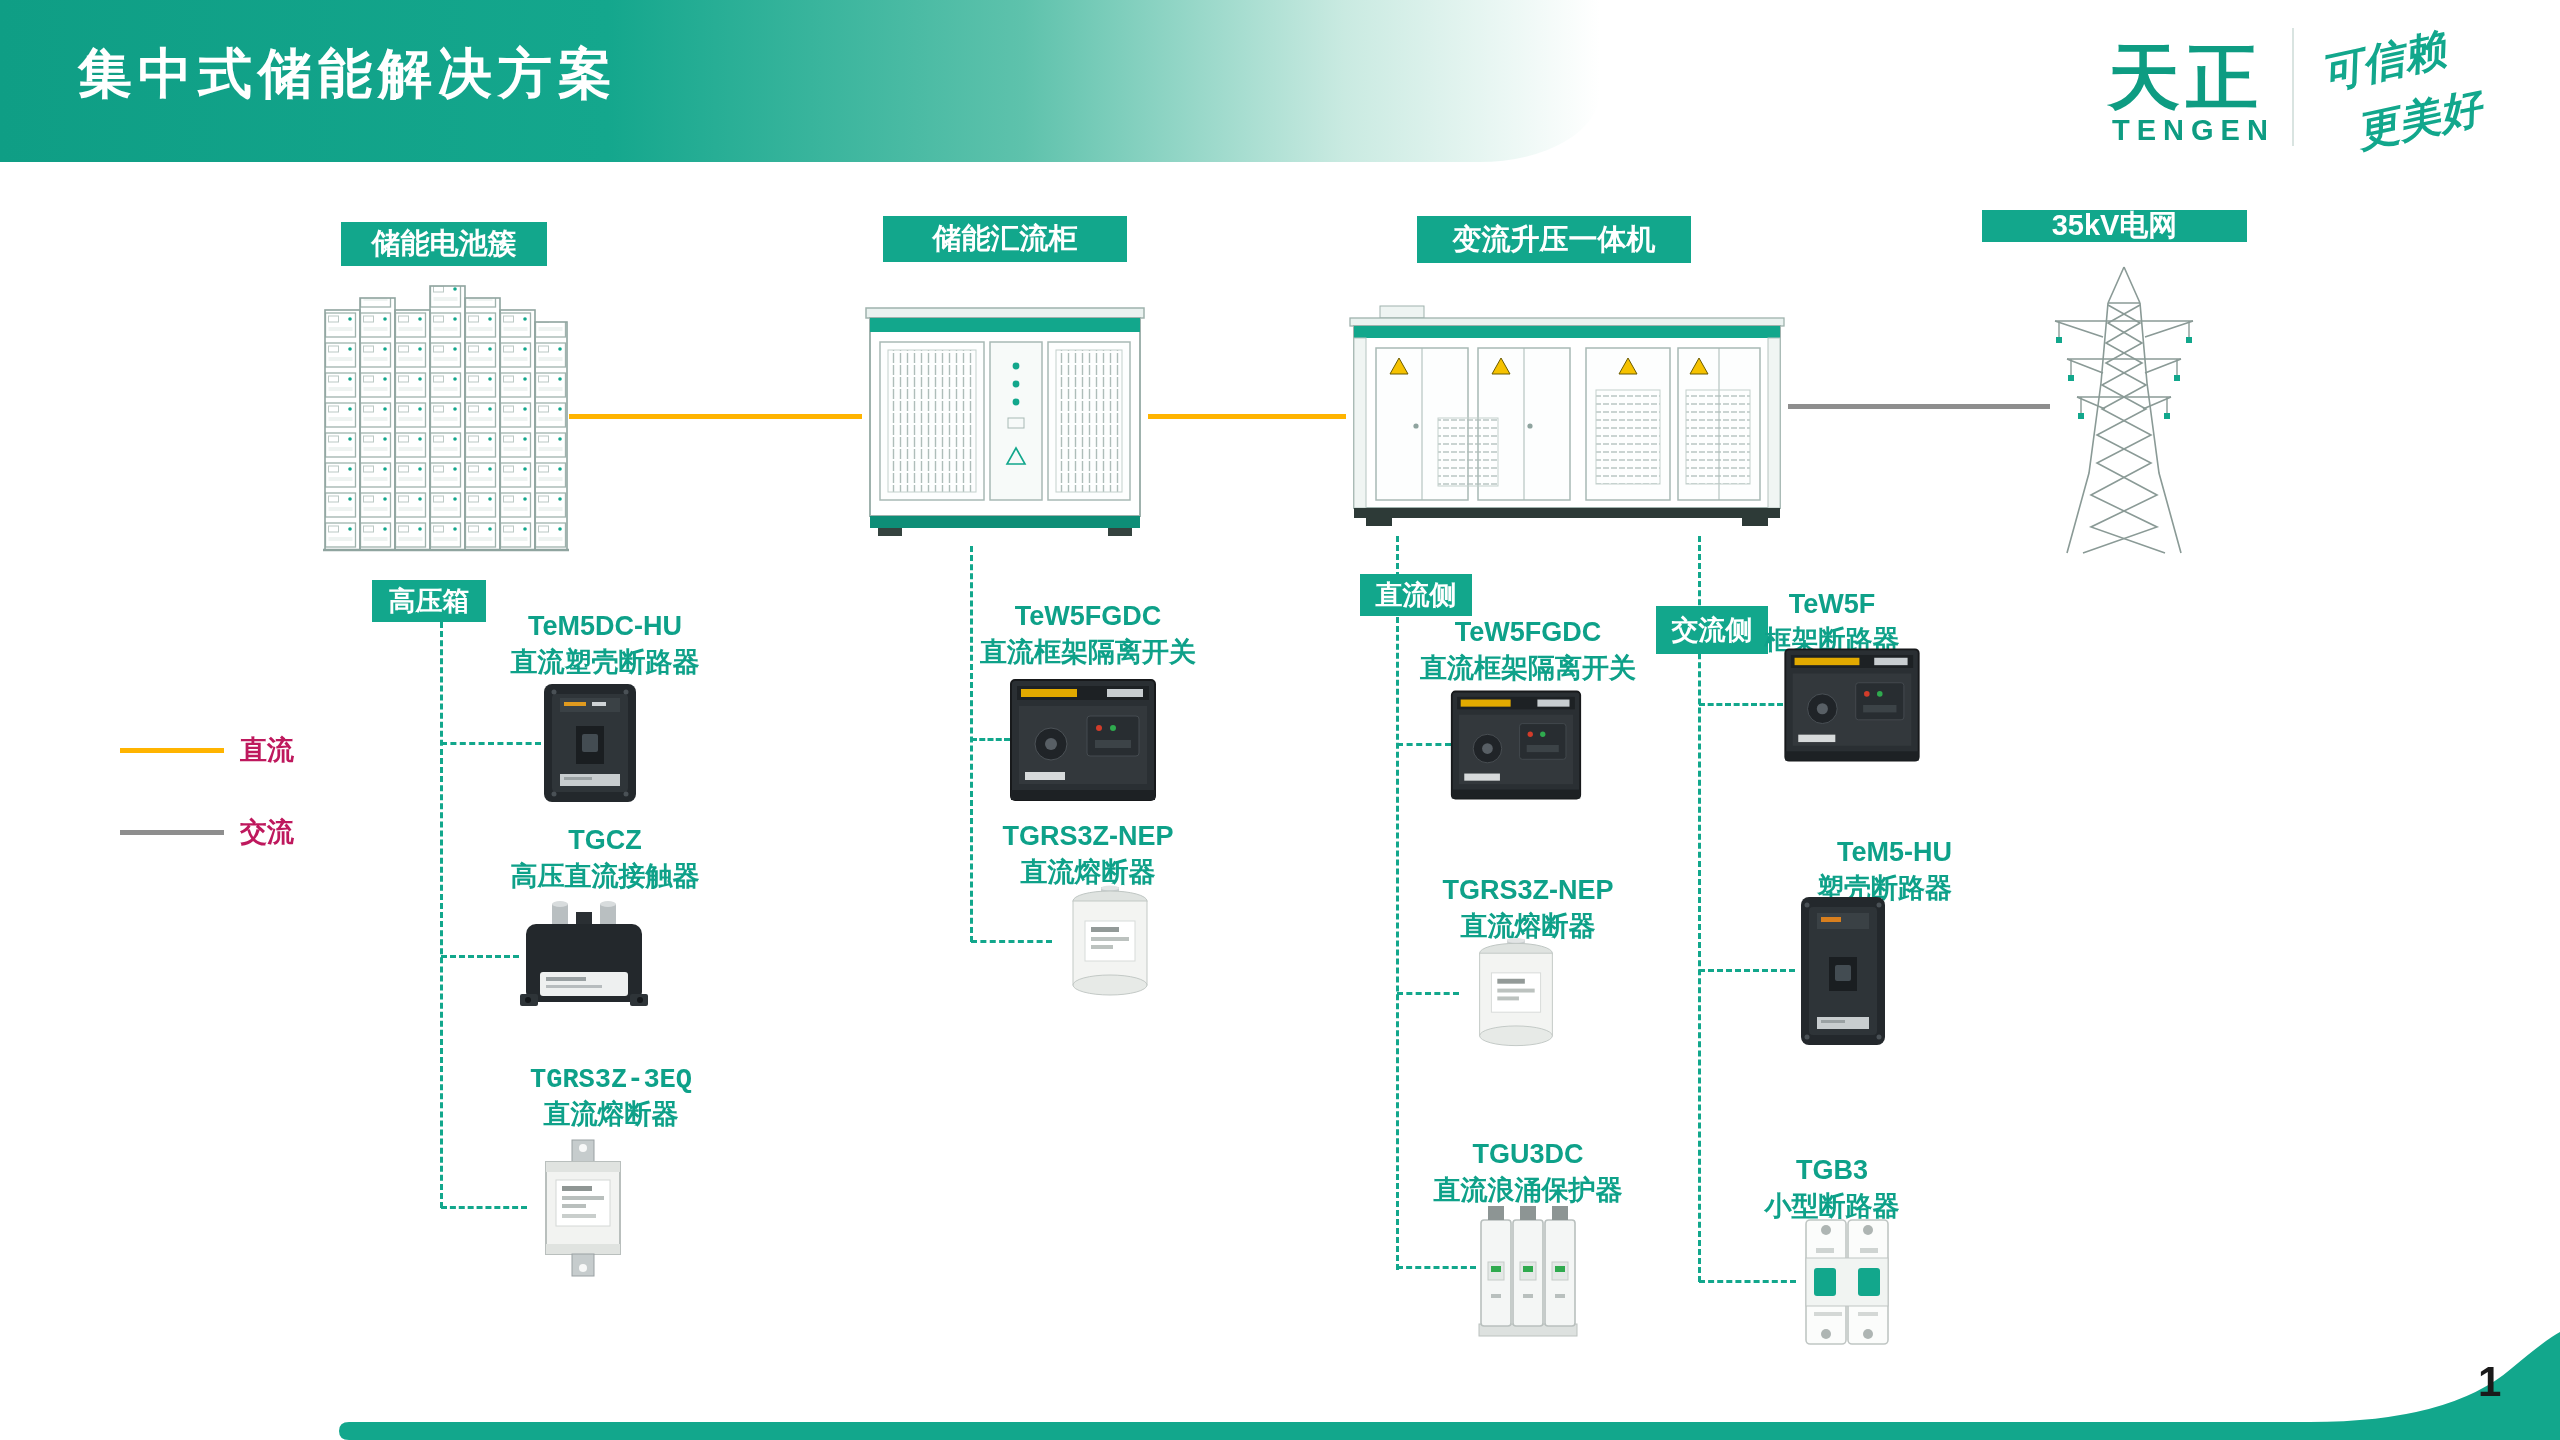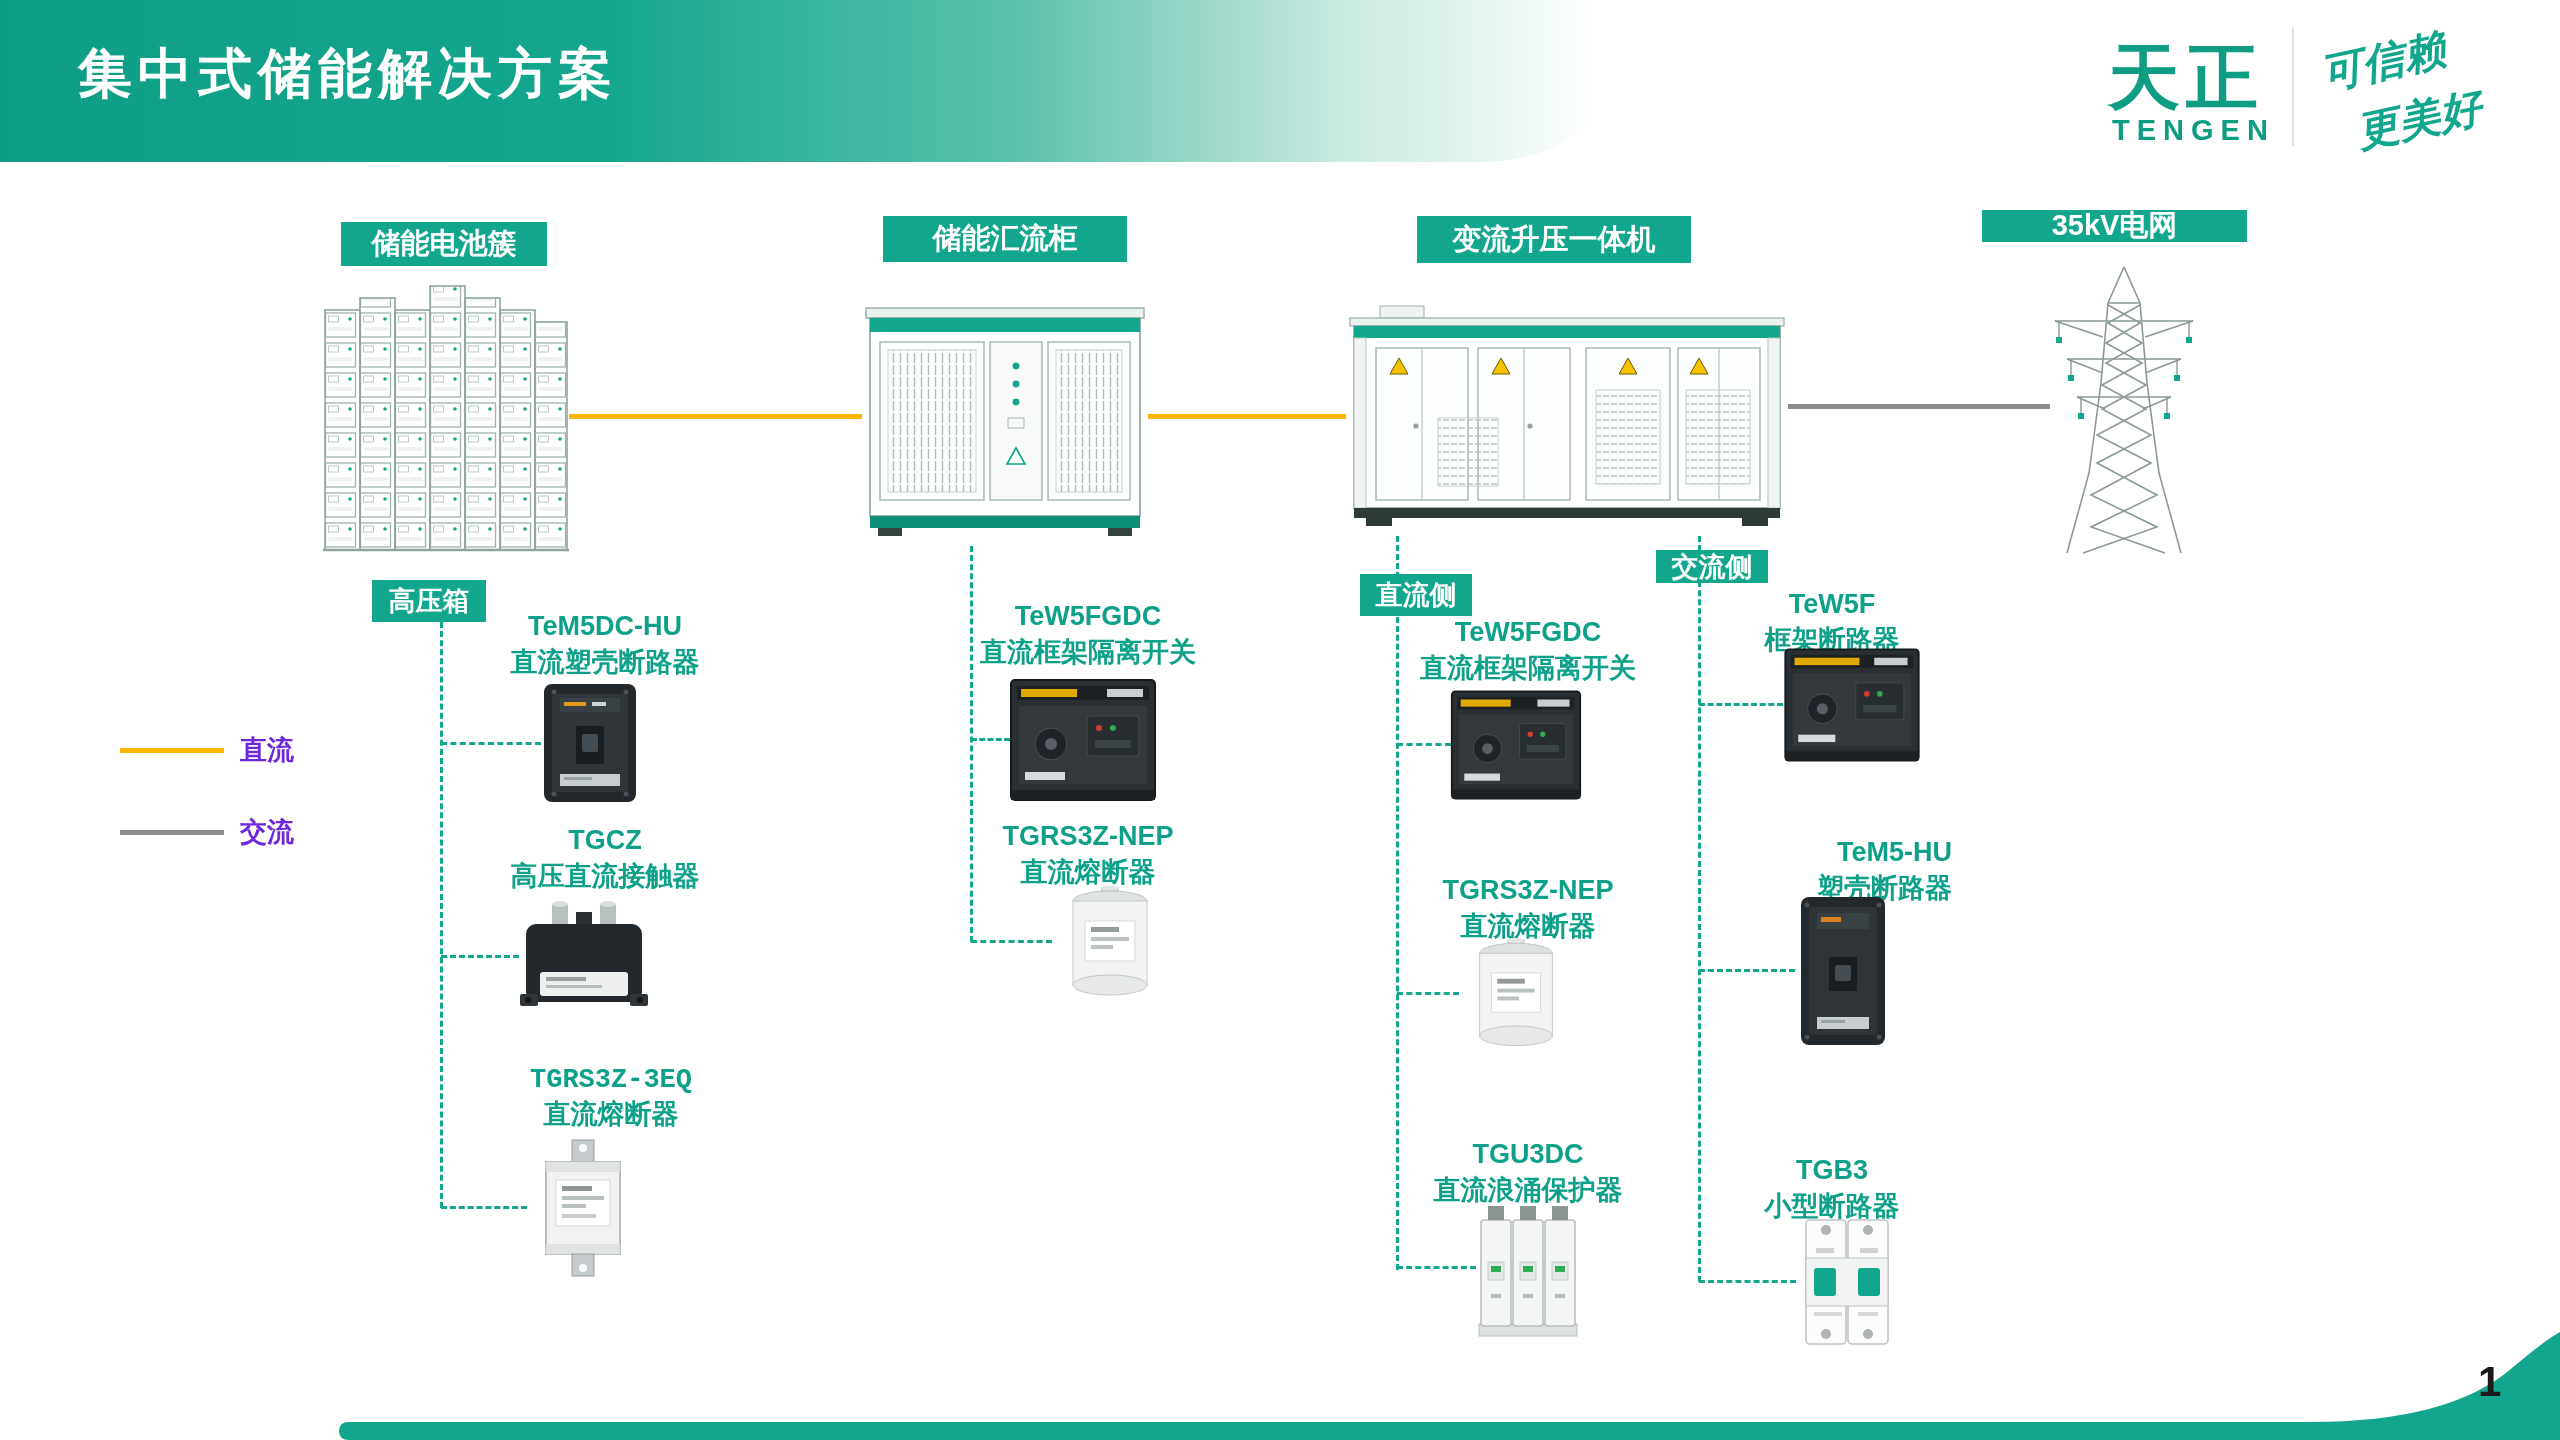--- a/index.html
+++ b/index.html
@@ -35,21 +35,21 @@
   .ac-line{background:#8e8e8e;}
   
   .dashv{position:absolute;width:0;border-left:3px dashed #12a78c;}
   .dashh{position:absolute;height:0;border-top:3px dashed #12a78c;}
   
   .comp{
     position:absolute;text-align:center;color:#0ea189;font-weight:bold;
     font-size:27px;line-height:1.35;
   }
   
-  .legend-label{position:absolute;color:#6d28d9;font-weight:bold;font-size:27px;}
+  .legend-label{position:absolute;color:#be185d;font-weight:bold;font-size:27px;}
   .page-num{position:absolute;left:2478px;top:1358px;font-size:42px;color:#1a1a1a;font-weight:bold;}
 </style>
 </head>
 <body>
 
 <div class="banner"></div>
 <div class="title">集中式储能解决方案</div>
 
 <div class="brand-zh">天正</div>
 <div class="brand-en">TENGEN</div>
@@ -374,21 +374,21 @@
   </g>
   <g fill="#b9c0be">
     <rect x="16" y="92" width="10" height="4"></rect>
         <rect x="48" y="92" width="10" height="4"></rect>
         <rect x="80" y="92" width="10" height="4"></rect>
   </g>
 </svg>
 </div>
 
 <div class="dashv" style="left:1698px;top:536px;height:746px;"></div>
-<div class="tag side-tag" style="left:1656px;top:550px;width:112px;height:33px;">交流侧</div>
+<div class="tag side-tag" style="left:1656px;top:606px;width:112px;height:48px;">交流侧</div>
 <div class="dashh" style="left:1699px;top:703px;width:84px;"></div>
 <div class="dashh" style="left:1699px;top:969px;width:96px;"></div>
 <div class="dashh" style="left:1699px;top:1280px;width:97px;"></div>
 
 <div class="comp" style="left:1712px;top:586px;width:240px;">
   <div>TeW5F</div>
   <div>框架断路器</div>
 </div>
 <div class="abs" style="left:1783px;top:642px;">
 <svg width="138" height="126" viewBox="0 0 148 136">

